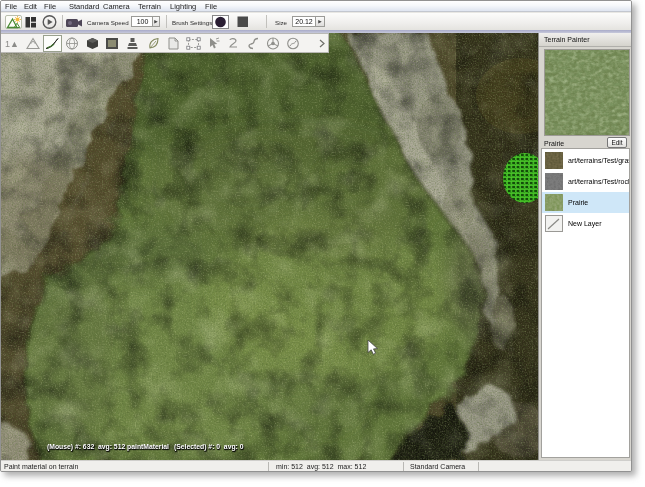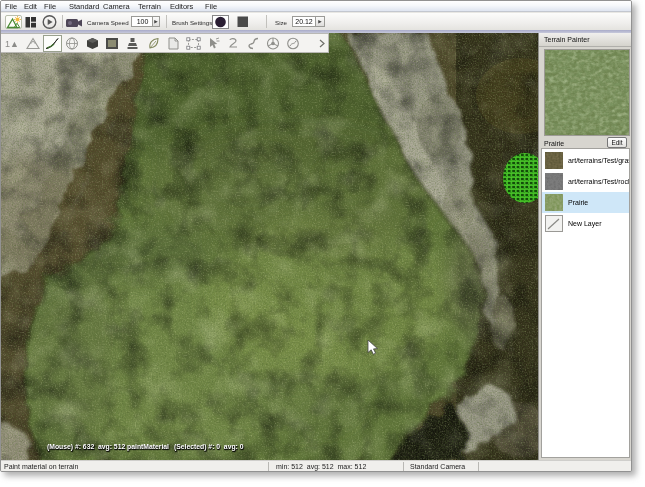--- a/index.html
+++ b/index.html
@@ -64,21 +64,21 @@
 <body>
 <div id="win">
 
   <div id="menubar">
     <span style="left:4px">File</span>
     <span style="left:23px">Edit</span>
     <span style="left:43px">File</span>
     <span style="left:68px">Standard</span>
     <span style="left:102px">Camera</span>
     <span style="left:137px">Terrain</span>
-    <span style="left:169px">Editors</span>
+    <span style="left:169px">Lighting</span>
     <span style="left:204px">File</span>
   </div>
 
   <div id="tb1">
 
     <div class="tbtn" style="left:4px;width:17px;background:#fdfdf8;border:1px solid #b9bfae;border-radius:2px;">
       <svg width="15" height="13" style="position:absolute;left:0px;top:0px">
         <circle cx="11.5" cy="3.5" r="2" fill="#f2bc40"></circle>
         <g stroke="#e8a52e" stroke-width="0.8">
             <line x1="11.5" y1="0" x2="11.5" y2="1"></line>

